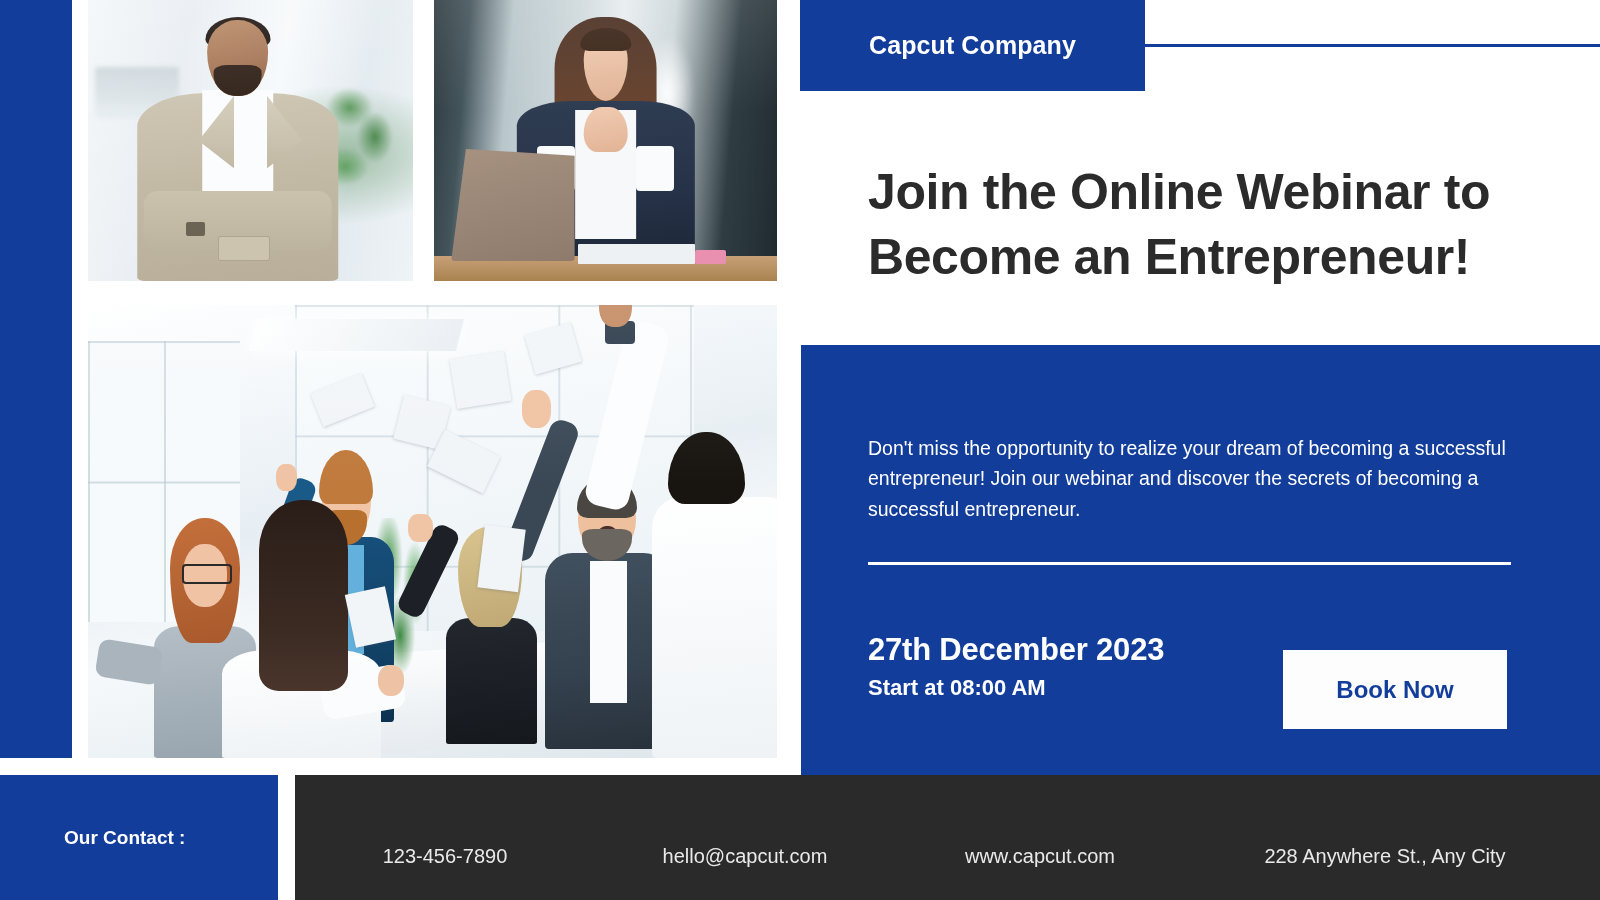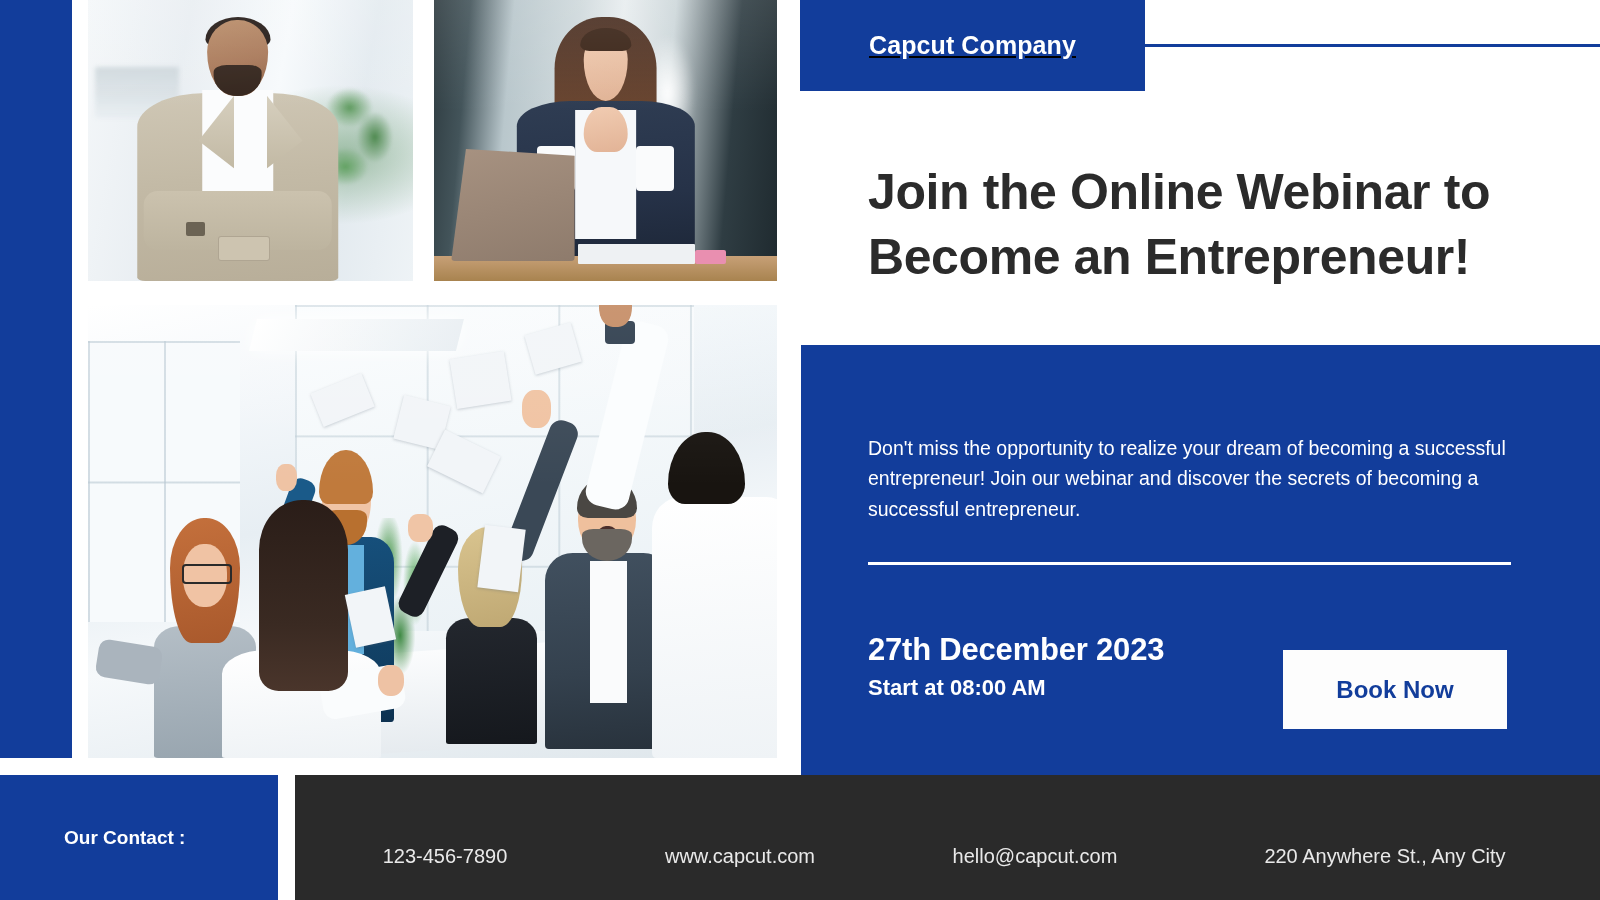--- a/index.html
+++ b/index.html
@@ -410,21 +410,20 @@
   }
 
   
   .brand-badge {
     position: absolute;
     left: 800px; top: 0;
     width: 345px; height: 91px;
     background: #123D9B;
     display: flex;
     align-items: center;
-    text-decoration: underline;
   }
   .brand-badge .brand-text {
     color: #ffffff;
     font-size: 25px;
     font-weight: bold;
     letter-spacing: .1px;
     padding-left: 69px;
   }
   .brand-rule {
     position: absolute;
@@ -673,19 +672,19 @@
     </div>
     <button class="book-btn">Book Now</button>
   </div>
 
   <div class="footer-label-box">
     <span class="footer-label">Our Contact :</span>
   </div>
   <div class="footer-bar">
     <div class="footer-items">
       <div class="footer-item fi-0">123-456-7890</div>
+      <div class="footer-item fi-1">hello@capcut.com</div>
       <div class="footer-item fi-2">www.capcut.com</div>
-      <div class="footer-item fi-1">hello@capcut.com</div>
-      <div class="footer-item fi-3">220 Anywhere St., Any City</div>
+      <div class="footer-item fi-3">228 Anywhere St., Any City</div>
     </div>
   </div>
 
 </div>
 
 </body></html>

